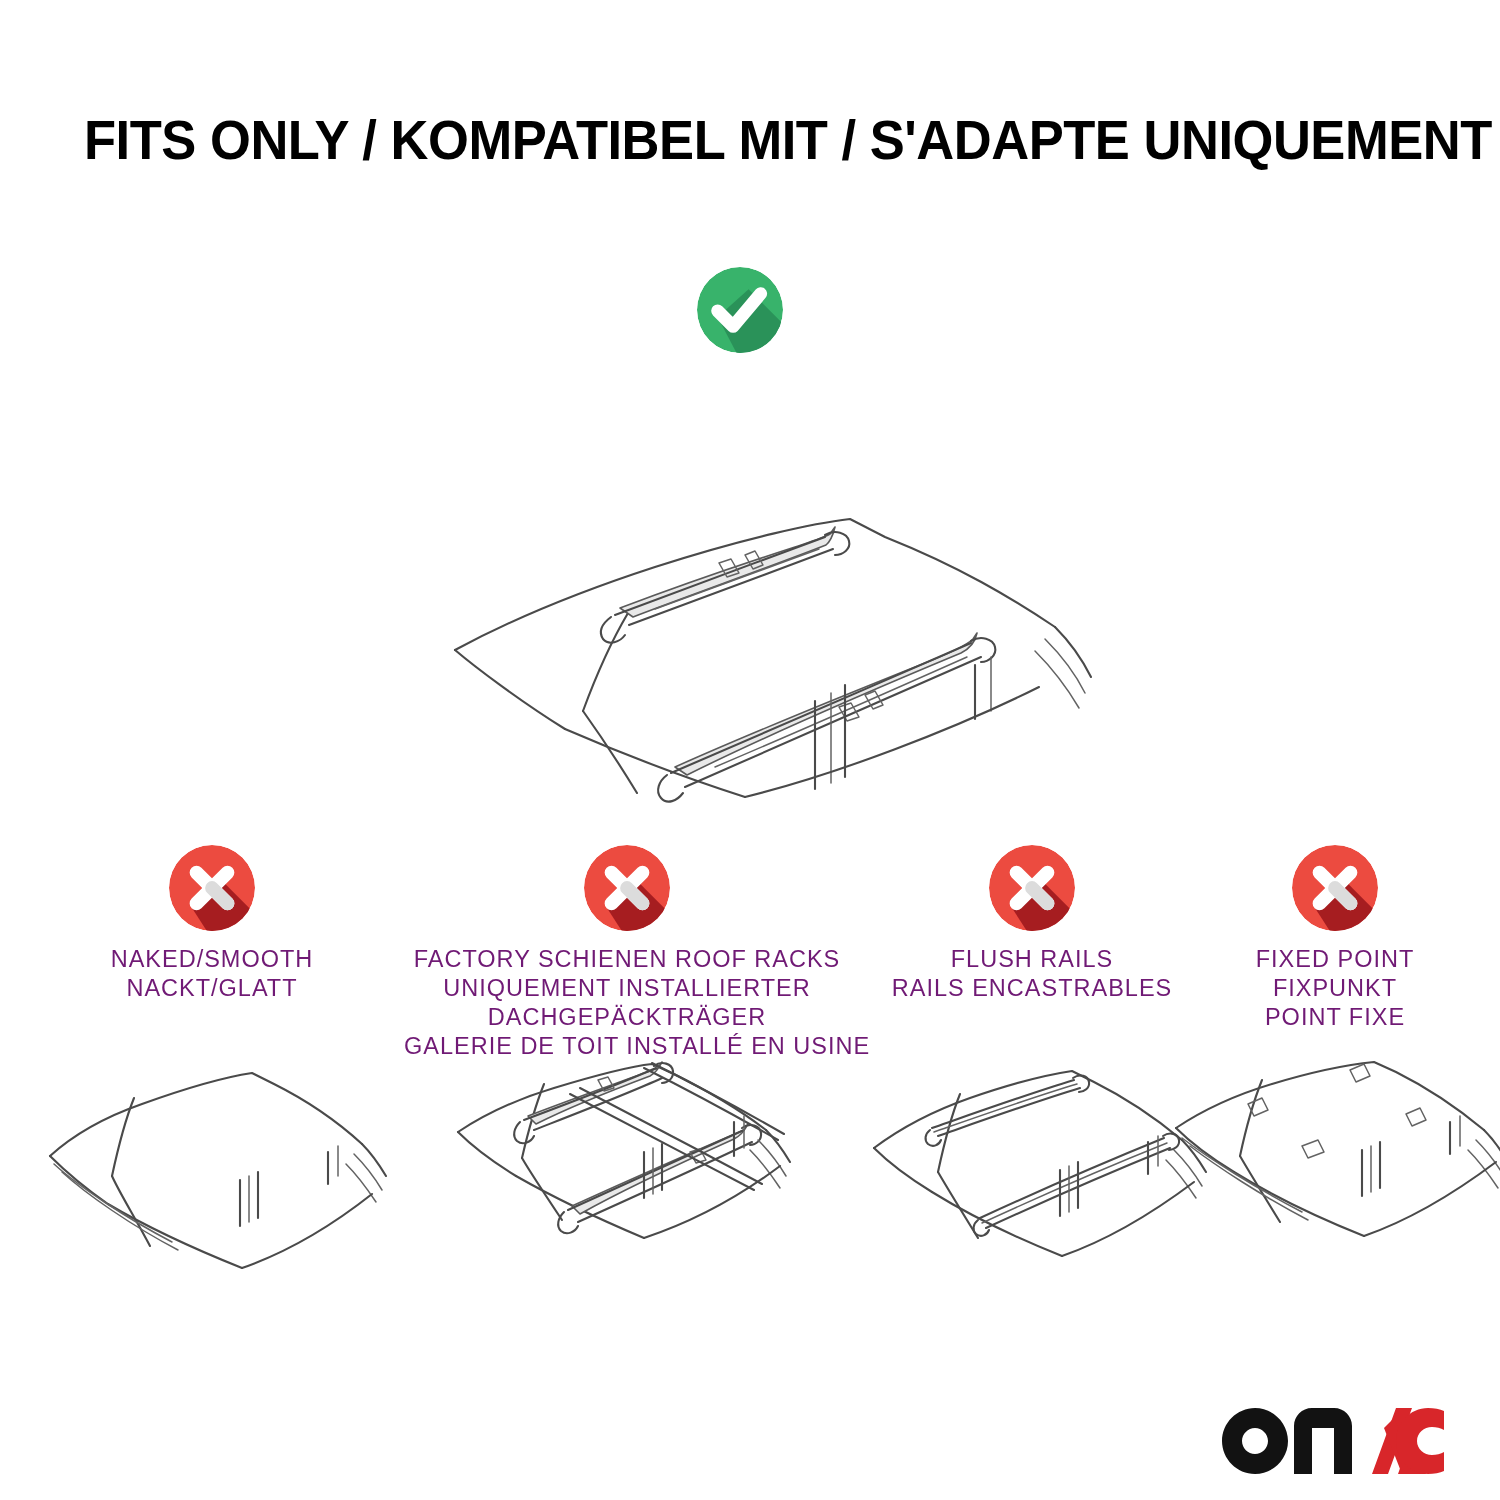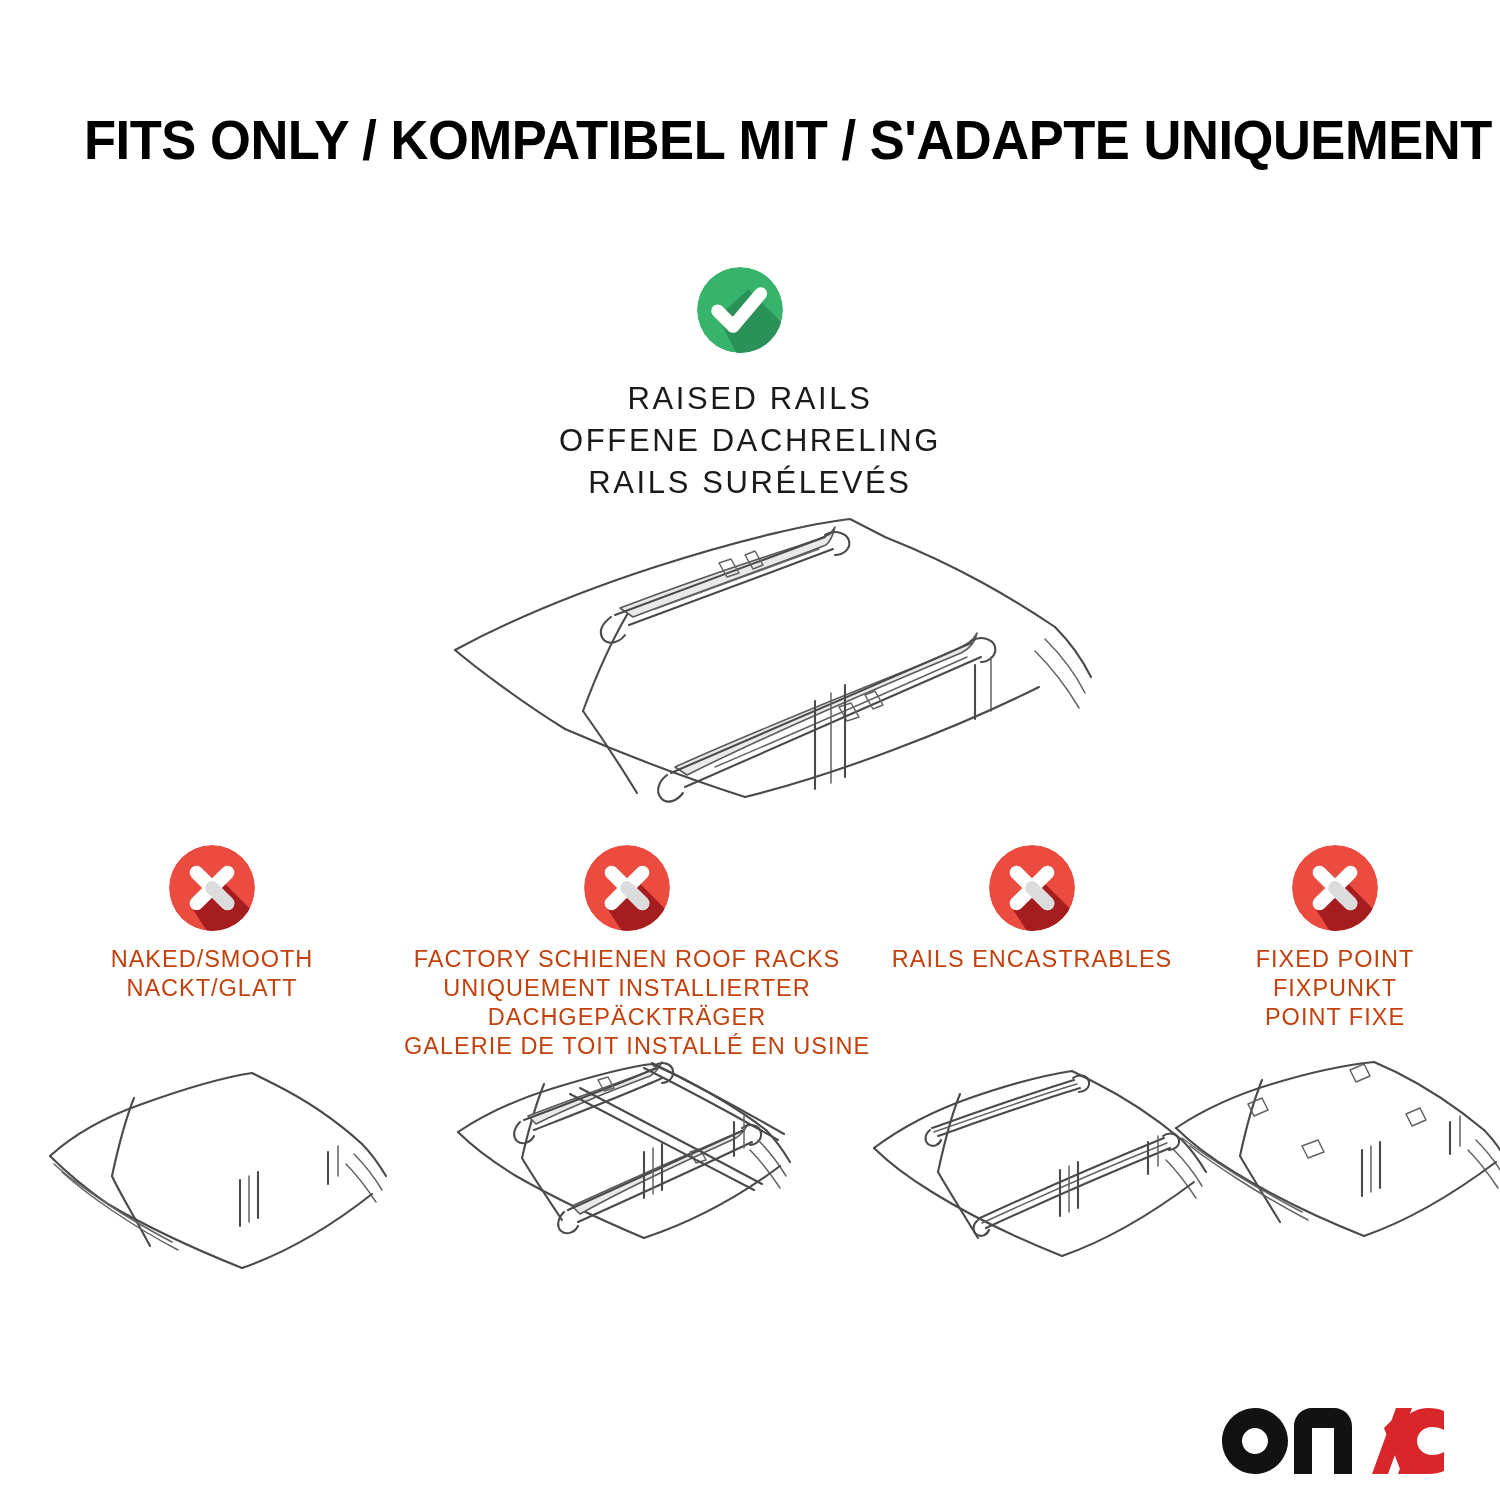--- a/index.html
+++ b/index.html
@@ -69,21 +69,21 @@
     top: 0;
   }
   .col .col-label {
     position: absolute;
     top: 100px;
     width: 100%;
     text-align: center;
     font-size: 23.5px;
     letter-spacing: 1.0px;
     line-height: 29px;
-    color: #c2410c;
+    color: #701a75;
     font-weight: 400;
   }
   .col .col-label div { white-space: nowrap; }
   .col .col-art {
     position: absolute;
     width: 100%;
     height: 230px;
   }
 
   
@@ -131,25 +131,20 @@
   <div class="title">FITS ONLY / KOMPATIBEL MIT / S'ADAPTE UNIQUEMENT</div>
 
   <div class="badge ok-badge">
     <svg viewBox="0 0 100 100" aria-hidden="true">
       <circle cx="50" cy="50" r="50" fill="#38b36b"></circle>
       <path d="M60 26 L100 66 L100 100 L46 100 L24 58 Z" fill="#2a9259"></path>
       <path d="M24 51 L42 69 L74 31" fill="none" stroke="#ffffff" stroke-width="15" stroke-linecap="round" stroke-linejoin="round"></path>
     </svg>
   </div>
 
-  <div class="ok-label">
-    <div>RAISED RAILS</div>
-    <div>OFFENE DACHRELING</div>
-    <div>RAILS SURÉLEVÉS</div>
-  </div>
 
   <div class="ok-art">
     <svg class="line-art" viewBox="0 0 700 310" preserveAspectRatio="xMidYMid meet">
 
       <path d="M40 145 C 90 118 160 88 240 62 C 330 33 400 18 435 14
                L 470 32 C 545 62 595 92 640 122"></path>
       <path d="M40 145 C 60 162 105 196 150 224"></path>
       <path d="M150 224 C 210 250 280 276 330 292"></path>
 
       <path d="M213 108 C 200 130 182 168 168 206"></path>
@@ -305,20 +300,21 @@
         <circle cx="50" cy="50" r="50" fill="#ec4b40"></circle>
         <path d="M55 35 L100 80 L100 100 L44 100 L26 72 Z" fill="#a61d20"></path>
         <g stroke="#ffffff" stroke-width="16" stroke-linecap="round">
           <line x1="32" y1="32" x2="68" y2="68"></line>
           <line x1="68" y1="32" x2="32" y2="68"></line>
         </g>
         <line x1="50" y1="50" x2="68" y2="68" stroke="#dcdcdc" stroke-width="16" stroke-linecap="round"></line>
       </svg>
     </div>
     <div class="col-label">
+      <div>FLUSH RAILS</div>
       <div>RAILS ENCASTRABLES</div>
     </div>
     <div class="col-art">
       <svg class="line-art" viewBox="0 0 360 230" preserveAspectRatio="xMidYMid meet">
         <path d="M22 88 C 46 70 78 52 118 38 C 164 22 200 14 220 11
                  L 242 22 C 278 40 306 60 330 80"></path>
         <path d="M22 88 C 32 98 54 116 80 132"></path>
         <path d="M80 132 C 122 158 170 180 210 196"></path>
         <path d="M108 34 C 100 54 92 84 86 112"></path>
         <path d="M86 112 C 94 126 110 152 126 178"></path>

